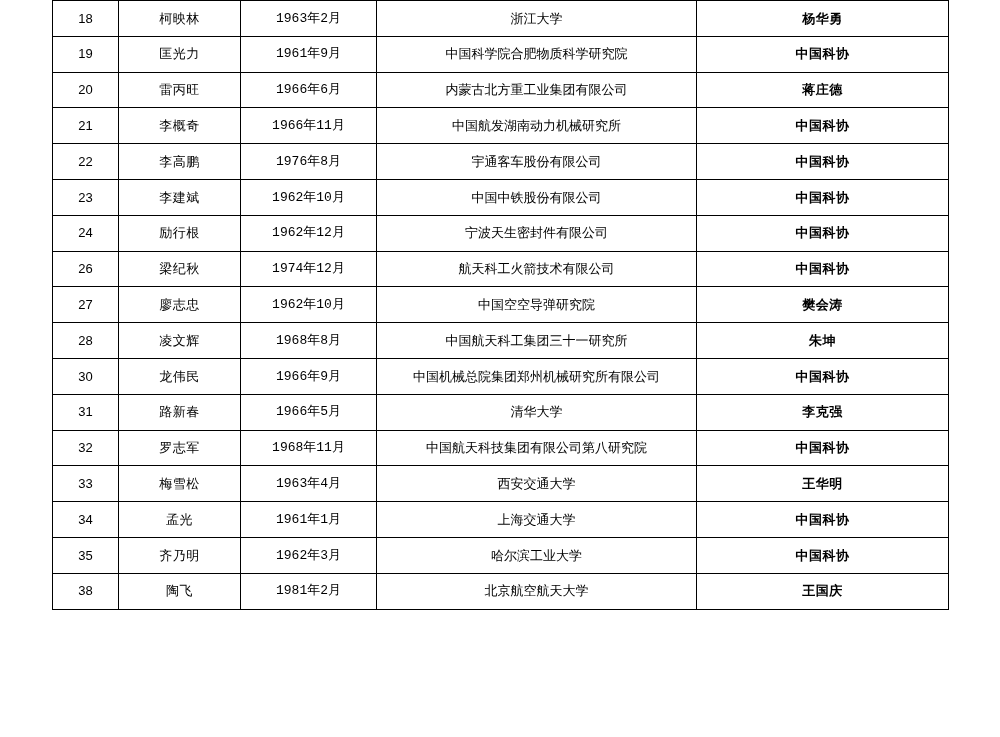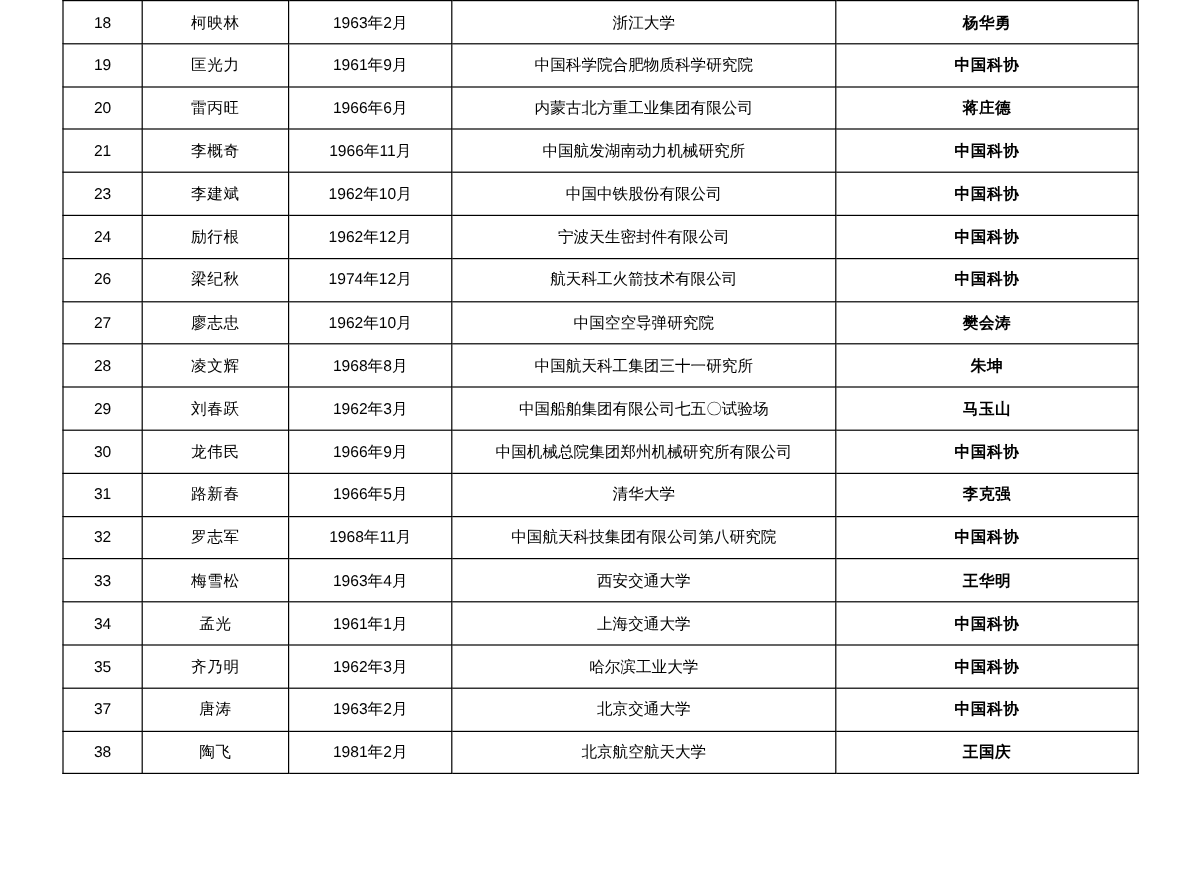--- a/index.html
+++ b/index.html
@@ -44,21 +44,21 @@
     overflow: hidden;
   }
   col.c-index  { width: 66px; }
   col.c-name   { width: 122px; }
   col.c-birth  { width: 136px; }
   col.c-org    { width: 320px; }
   col.c-rec    { width: 252px; }
 
   td.cell-index { font-size: 12.5px; }
   td.cell-name { font-size: 13.5px; letter-spacing: 0.5px; margin-left: 16px; }
-  td.cell-birth { font-size: 12.5px; }
+  td.cell-birth { font-size: 12.5px; font-family: Liberation Mono, monospace; }
   td.cell-org { font-size: 13px; }
   td.cell-rec { font-size: 13px; letter-spacing: 0.5px; font-weight: bold; }
 </style>
 </head>
 <body>
 
 <div class="page">
   <div class="table-wrap">
     <table class="doc-table">
       <colgroup>
@@ -91,20 +91,27 @@
             <td class="cell-rec">蒋庄德</td>
           </tr>
           <tr>
             <td class="cell-index">21</td>
             <td class="cell-name">李概奇</td>
             <td class="cell-birth">1966年11月</td>
             <td class="cell-org">中国航发湖南动力机械研究所</td>
             <td class="cell-rec">中国科协</td>
           </tr>
           <tr>
+            <td class="cell-index">22</td>
+            <td class="cell-name">李高鹏</td>
+            <td class="cell-birth">1976年8月</td>
+            <td class="cell-org">宇通客车股份有限公司</td>
+            <td class="cell-rec">中国科协</td>
+          </tr>
+          <tr>
             <td class="cell-index">23</td>
             <td class="cell-name">李建斌</td>
             <td class="cell-birth">1962年10月</td>
             <td class="cell-org">中国中铁股份有限公司</td>
             <td class="cell-rec">中国科协</td>
           </tr>
           <tr>
             <td class="cell-index">24</td>
             <td class="cell-name">励行根</td>
             <td class="cell-birth">1962年12月</td>
@@ -124,27 +131,20 @@
             <td class="cell-birth">1962年10月</td>
             <td class="cell-org">中国空空导弹研究院</td>
             <td class="cell-rec">樊会涛</td>
           </tr>
           <tr>
             <td class="cell-index">28</td>
             <td class="cell-name">凌文辉</td>
             <td class="cell-birth">1968年8月</td>
             <td class="cell-org">中国航天科工集团三十一研究所</td>
             <td class="cell-rec">朱坤</td>
-          </tr>
-          <tr>
-            <td class="cell-index">29</td>
-            <td class="cell-name">刘春跃</td>
-            <td class="cell-birth">1962年3月</td>
-            <td class="cell-org">中国船舶集团有限公司七五〇试验场</td>
-            <td class="cell-rec">马玉山</td>
           </tr>
           <tr>
             <td class="cell-index">30</td>
             <td class="cell-name">龙伟民</td>
             <td class="cell-birth">1966年9月</td>
             <td class="cell-org">中国机械总院集团郑州机械研究所有限公司</td>
             <td class="cell-rec">中国科协</td>
           </tr>
           <tr>
             <td class="cell-index">31</td>
@@ -175,27 +175,20 @@
             <td class="cell-rec">中国科协</td>
           </tr>
           <tr>
             <td class="cell-index">35</td>
             <td class="cell-name">齐乃明</td>
             <td class="cell-birth">1962年3月</td>
             <td class="cell-org">哈尔滨工业大学</td>
             <td class="cell-rec">中国科协</td>
           </tr>
           <tr>
-            <td class="cell-index">37</td>
-            <td class="cell-name">唐涛</td>
-            <td class="cell-birth">1963年2月</td>
-            <td class="cell-org">北京交通大学</td>
-            <td class="cell-rec">中国科协</td>
-          </tr>
-          <tr>
             <td class="cell-index">38</td>
             <td class="cell-name">陶飞</td>
             <td class="cell-birth">1981年2月</td>
             <td class="cell-org">北京航空航天大学</td>
             <td class="cell-rec">王国庆</td>
           </tr>
         </tbody>
     </table>
   </div>
 </div>

